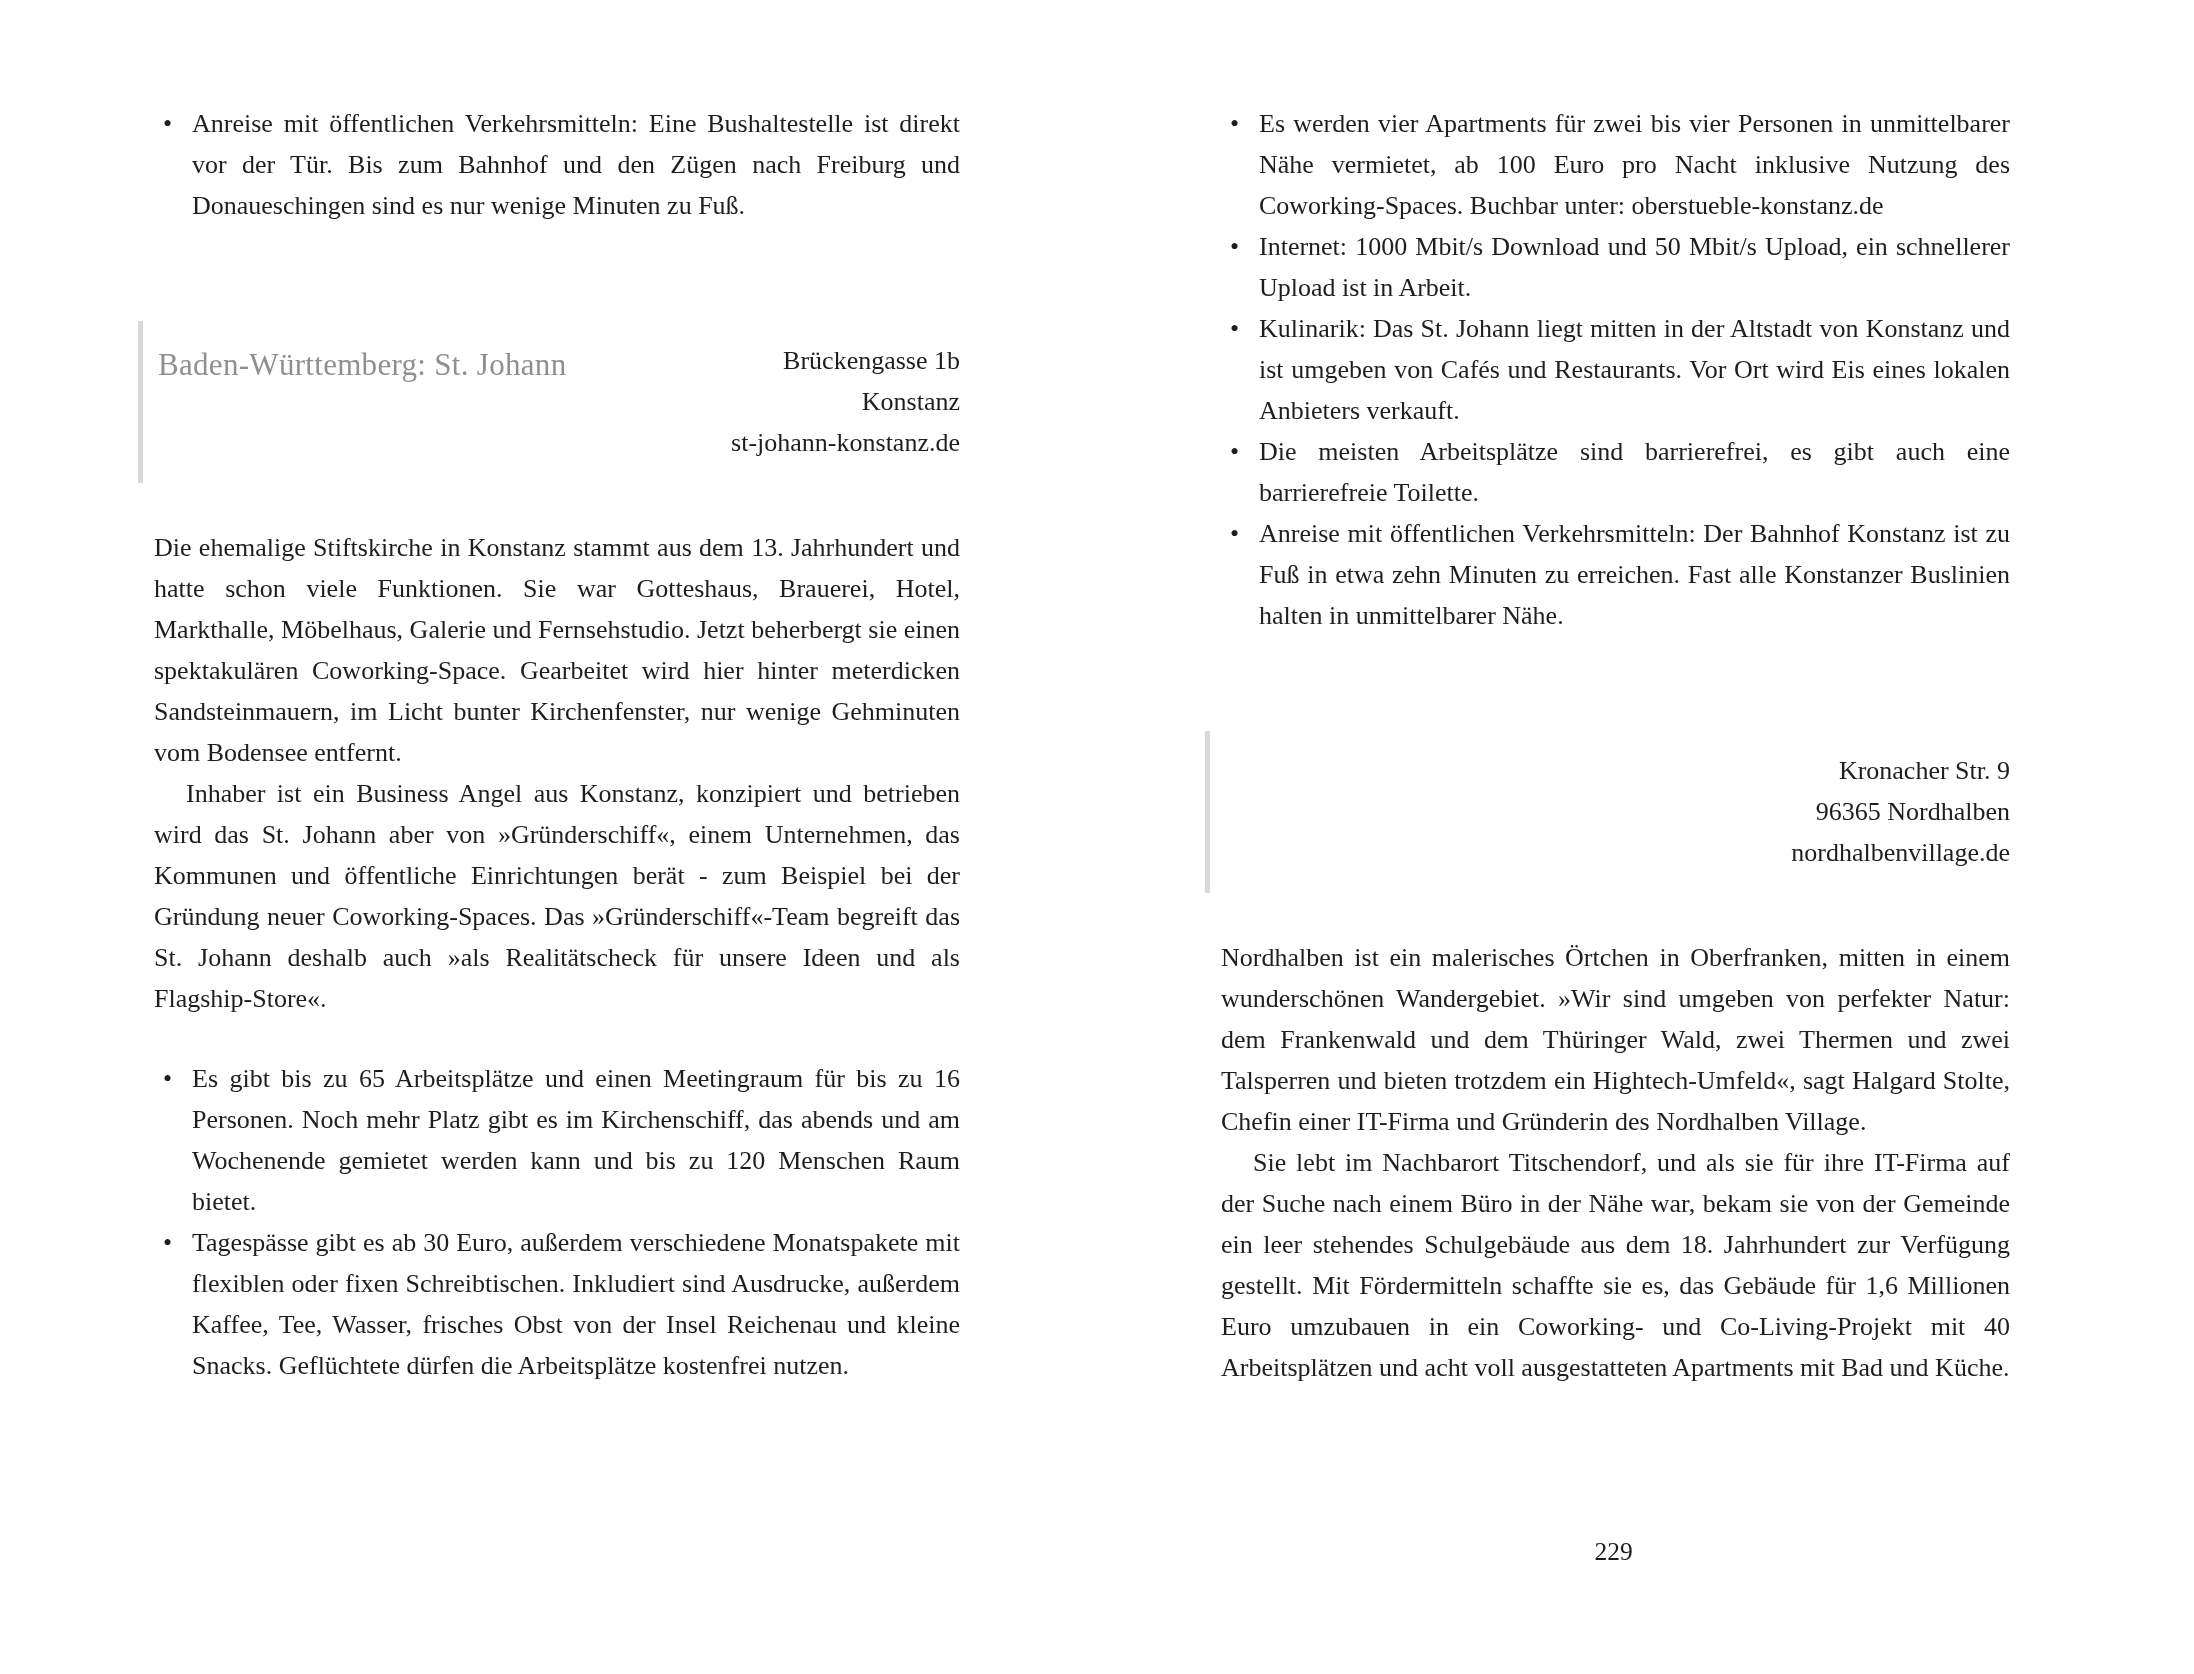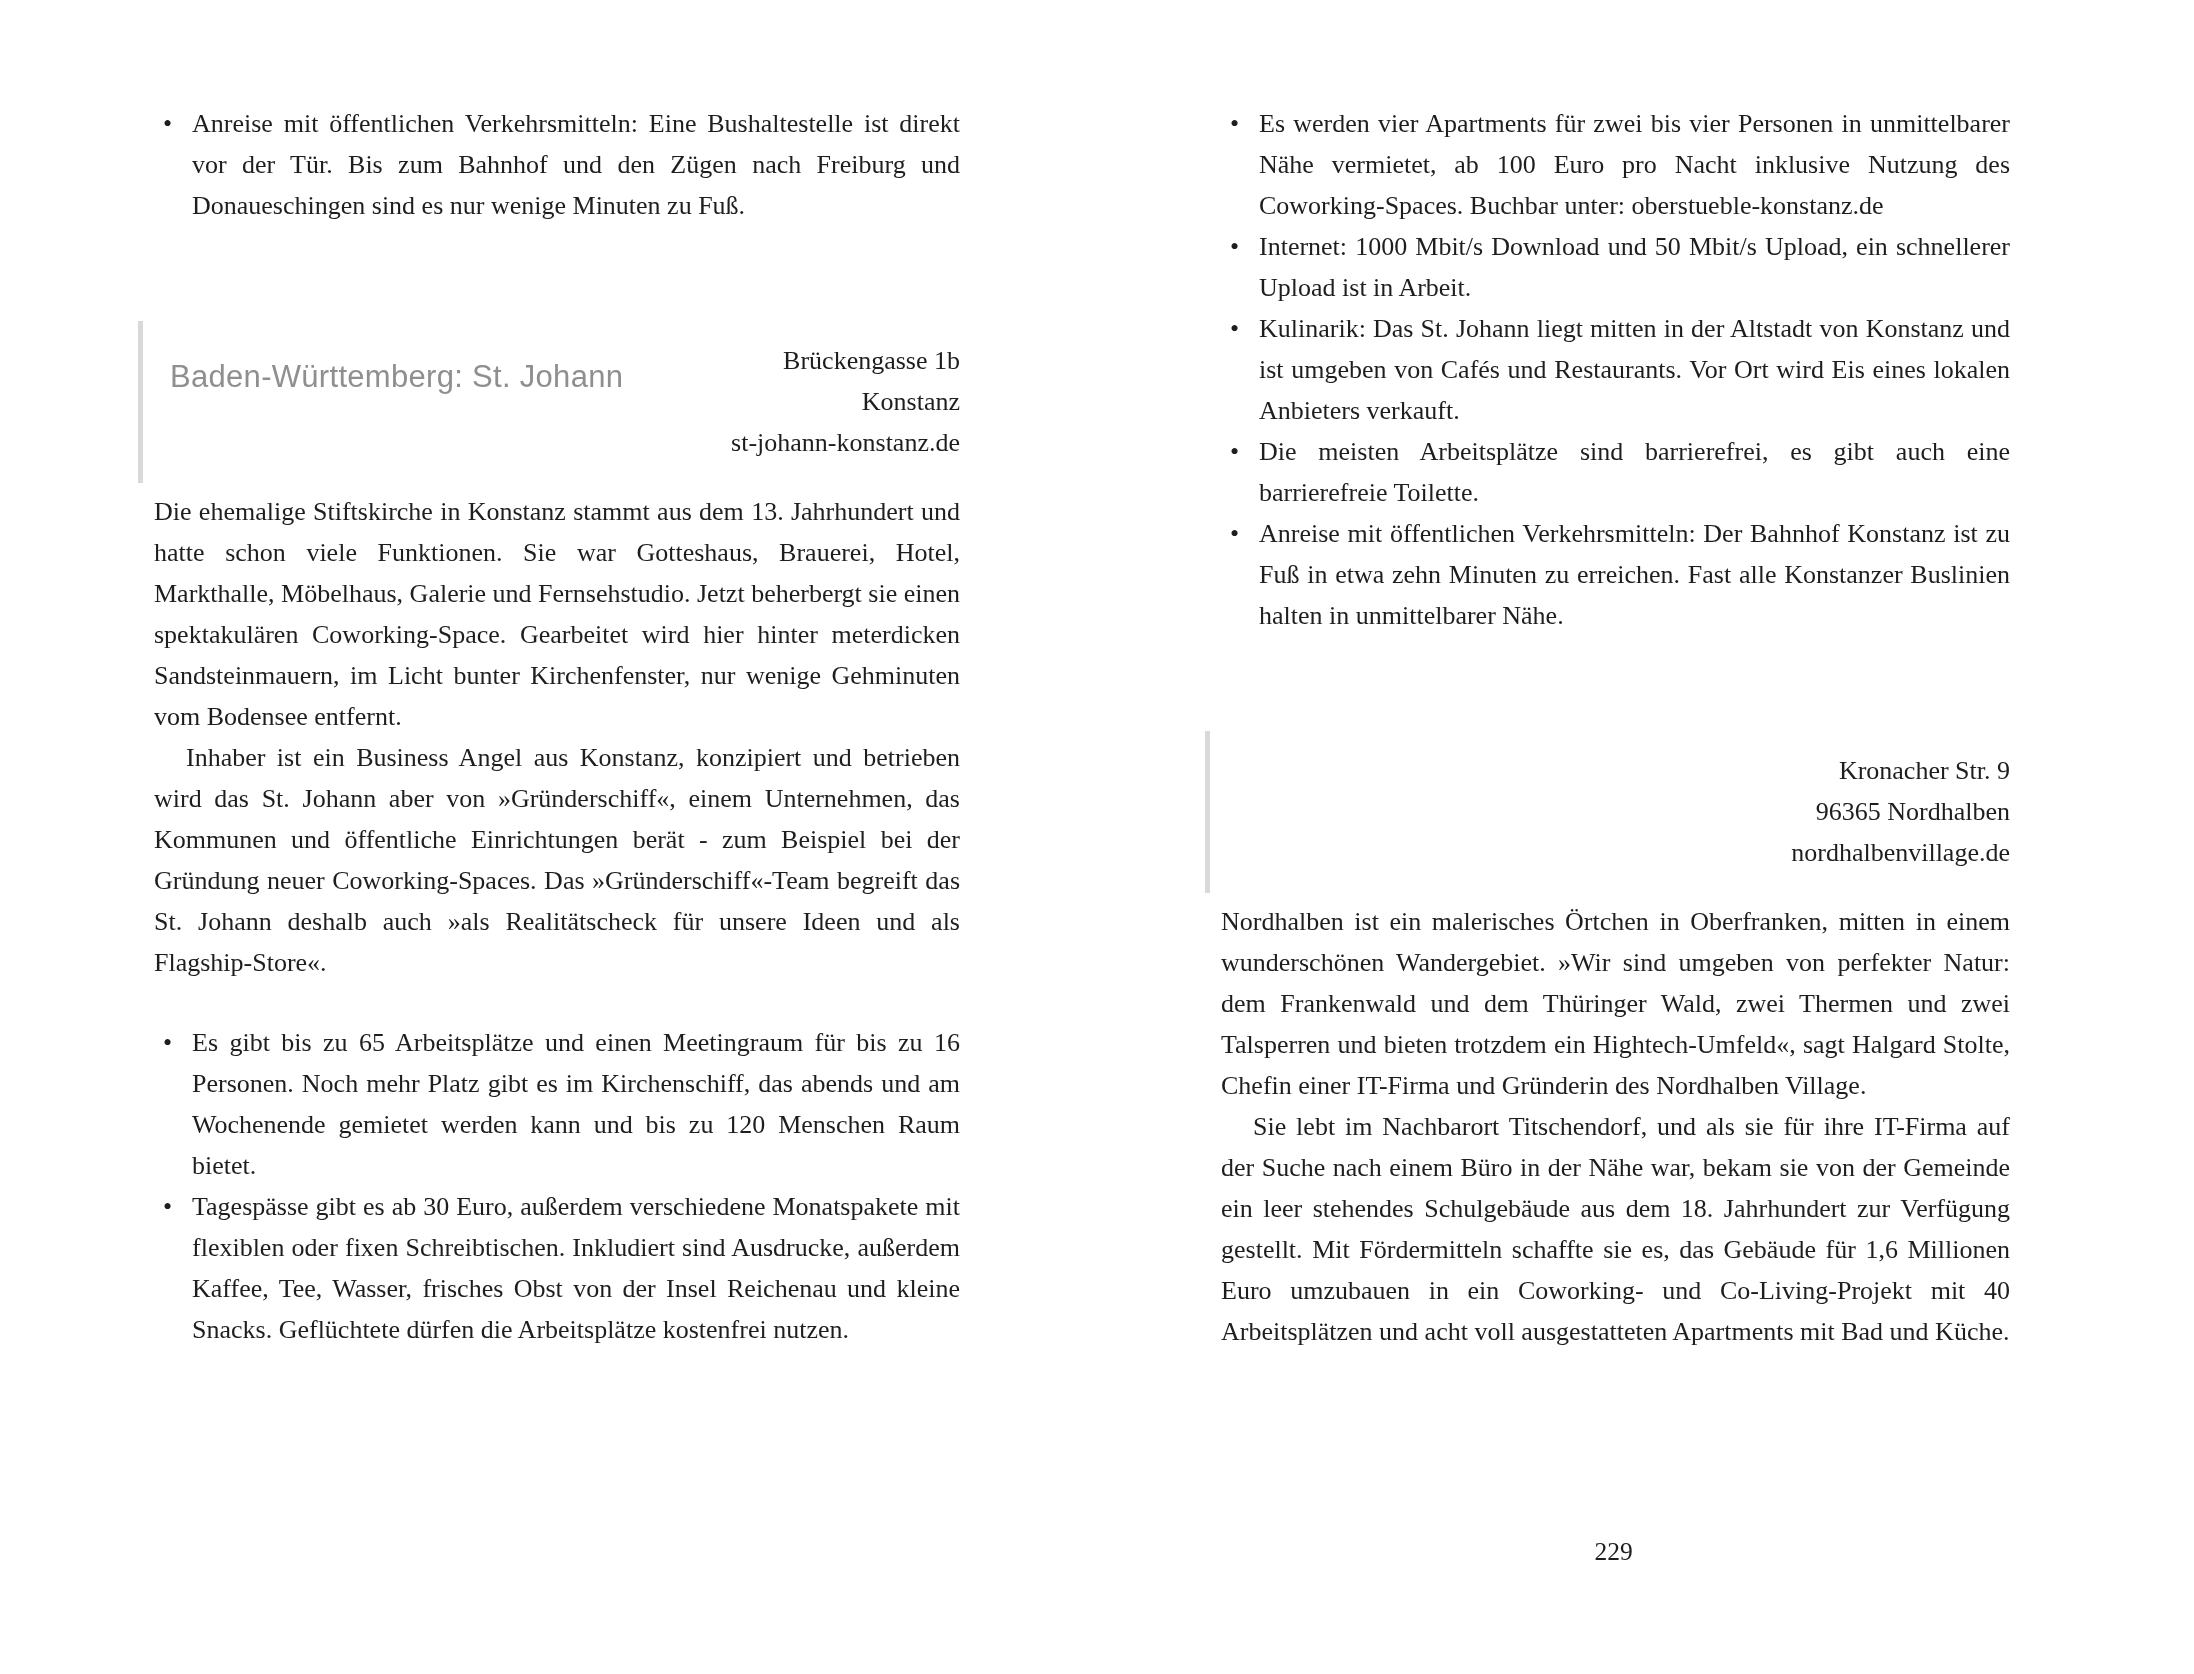--- a/index.html
+++ b/index.html
@@ -33,33 +33,33 @@
   }
   .section-bar {
     position: absolute;
     left: -16px;
     top: -19px;
     width: 4.8px;
     height: 162px;
     background: #d9d9d9;
   }
   .heading {
-    margin: 16px;
+    margin: 4px;
     width: 63%;
-    font-family: Liberation Sans, sans-serif;
+    font-family: Liberation Serif, serif;
     font-weight: 400;
     font-size: 31px;
     line-height: 41px;
     color: #8f8f8f;
     letter-spacing: 0.3px;
   }
   .address { flex: 1; font-size: 26px; line-height: 41px; }
   .address div { white-space: nowrap; text-align: right; }
 
-  .body-text { margin-top: 28px; font-size: 26px; line-height: 41px; text-align: justify; hyphens: auto; }
+  .body-text { margin-top: 64px; font-size: 26px; line-height: 41px; text-align: justify; hyphens: auto; }
   .para { margin: 0; }
   .para.indent { text-indent: 32px; }
 
   .bullets.bottom { margin-top: 39px; }
 
   .folio {
     position: absolute;
     bottom: 110px;
     text-align: center;
     font-size: 25.5px;

